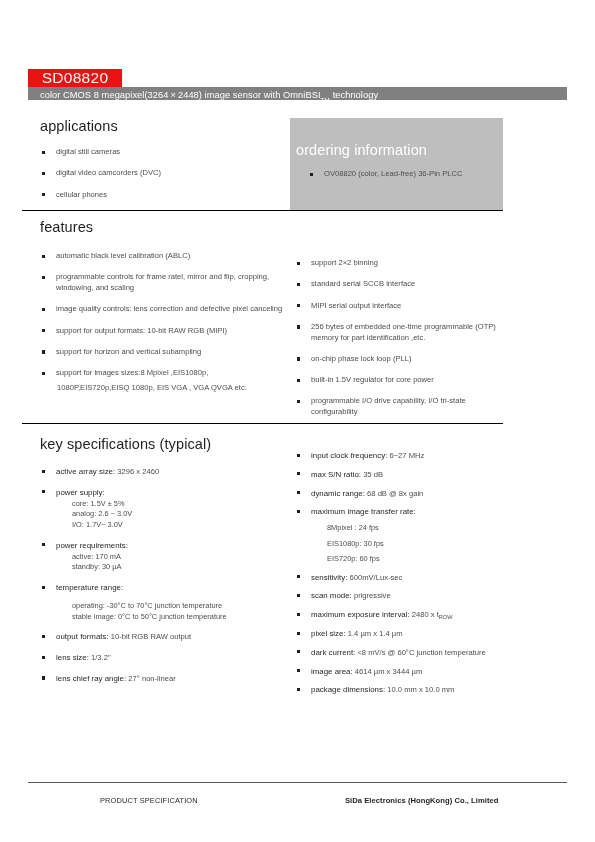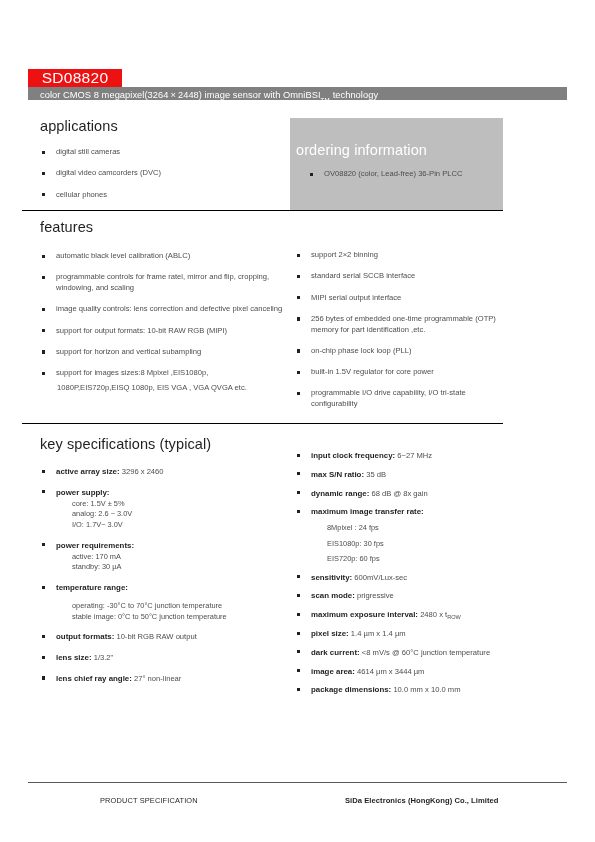--- a/index.html
+++ b/index.html
@@ -113,21 +113,21 @@
   #features-section {
     position: absolute;
     left: 40px;
     top: 219px;
     width: 265px;
   }
   #features-section .sec-title { display: block; margin-bottom: 16px; }
   #features-right {
     position: absolute;
     left: 295px;
-    top: 250px;
+    top: 258px;
     width: 218px;
   }
 
   
   #keyspec-section {
     position: absolute;
     left: 40px;
     top: 436px;
     width: 260px;
   }
@@ -160,21 +160,21 @@
     top: 3.5px;
     width: 3.2px;
     height: 3.2px;
     background: #231f20;
   }
   ul.bullets.tight > li { margin-bottom: 7px; }
   ul.bullets.loose > li { margin-bottom: 10.5px; }
 
   
   .term {
-    font-weight: bold;
+    font-weight: normal;
     color: #231f20;
     font-size: 7.9px;
   }
   .val { color: #4d4d4f; }
 
   
   .subline {
     display: block;
     margin-left: 16px;
     font-size: 7.4px;

